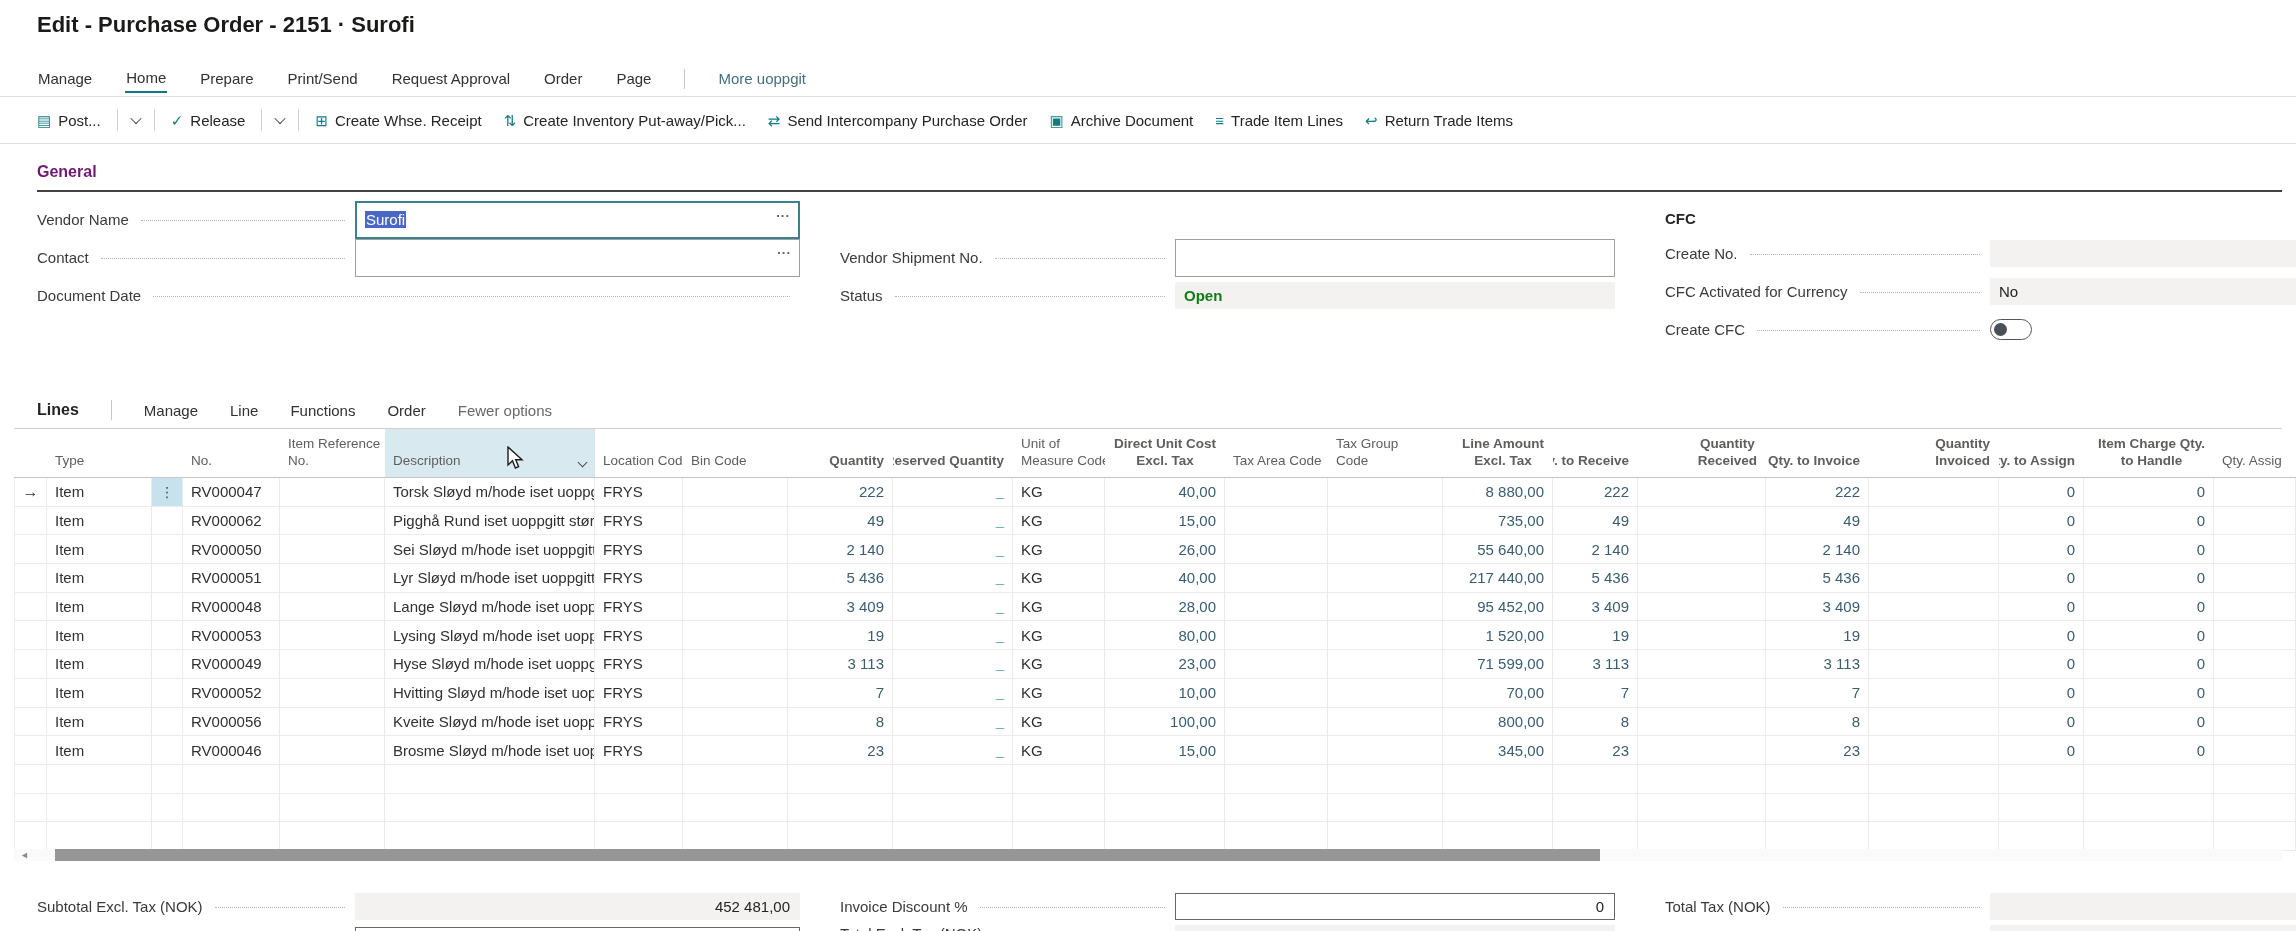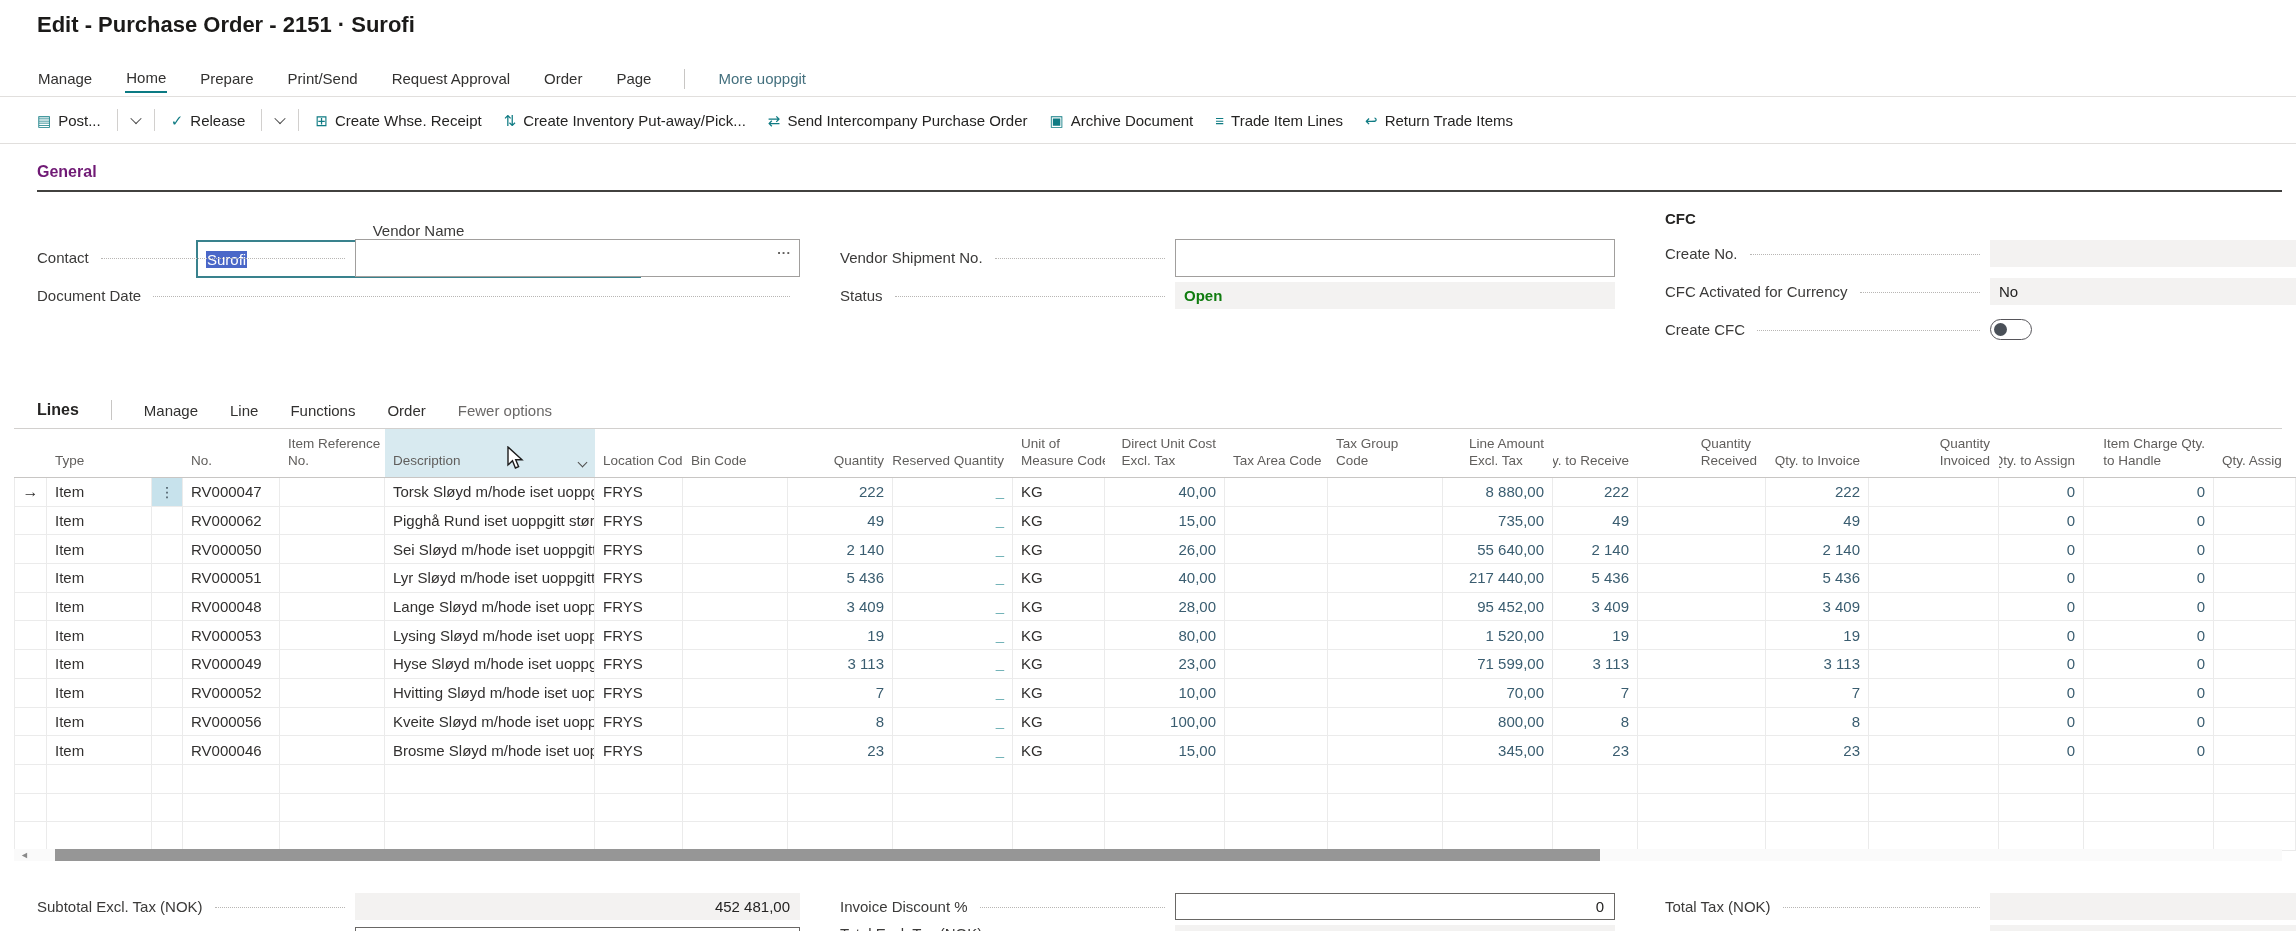--- a/index.html
+++ b/index.html
@@ -51,21 +51,21 @@
   
   .lines-bar { left:37px; top:396px; height:28px; display:flex; align-items:center; gap:32px; font-size:15px; }
   .lines-title { font-size:16px; font-weight:bold; color:#252423; }
   .lines-item { color:#323130; cursor:pointer; }
   .lines-fewer { color:#6a6867; cursor:pointer; }
 
   
   .thead { position:absolute; left:14px; top:429px; height:49px; display:flex; border-bottom:1px solid #c8c6c4; background:#fff; }
   .th { display:flex; align-items:flex-end; padding:0 6px 7px 8px; font-size:13.5px; color:#605e5c; overflow:hidden; position:relative; }
   .th span { white-space:pre; line-height:1.25; }
-  .th.right { justify-content:flex-end; text-align:left; padding-right:9px; }
+  .th.right { justify-content:flex-end; text-align:center; padding-right:9px;font-weight:bold; }
   .th-desc { background:#d8eaf0; }
   .sort-chev { position:absolute; right:9px; bottom:11px; width:7px; height:7px;
                border-right:1.3px solid #4f4e4d; border-bottom:1.3px solid #4f4e4d; transform:rotate(45deg); }
   .tbody { position:absolute; left:14px; top:478px; }
   .tr { display:flex; height:28.7px; border-bottom:1px solid #ebebeb; }
   .td { border-right:1px solid #ebebeb; font-size:15px; color:#32302f; display:flex; align-items:center;
         padding:0 8px; overflow:hidden; white-space:nowrap; }
   .td:first-child { border-left:1px solid #ebebeb; }
   .td.right { justify-content:flex-end; color:#3a5d70; }
   .td.c-indicator { justify-content:center; color:#323130; padding:0; font-size:16px; }
@@ -147,21 +147,21 @@
       <span class="glyph">↩</span>
       <span>Return Trade Items</span>
     </div>
   </div>
 
   <div class="abs hline" style="top:143px"></div>
 
   <div class="abs section-heading" style="left:37px; top:163px;">General</div>
   <div class="abs heading-rule"></div>
 
-  <div class="frow" style="left:37px; top:222px; width:763px;flex-direction:column;">
+  <div class="frow" style="left:37px; top:206px; width:763px;">
     <span class="flabel">Vendor Name</span>
     <span class="leader"></span>
     <div class="finput focused" style="width:445px">
       <span class="sel-text">Surofi</span>
       <span class="assist">...</span>
     </div>
   </div>
   <div class="frow" style="left:37px; top:244px; width:763px;">
     <span class="flabel">Contact</span>
     <span class="leader"></span>

